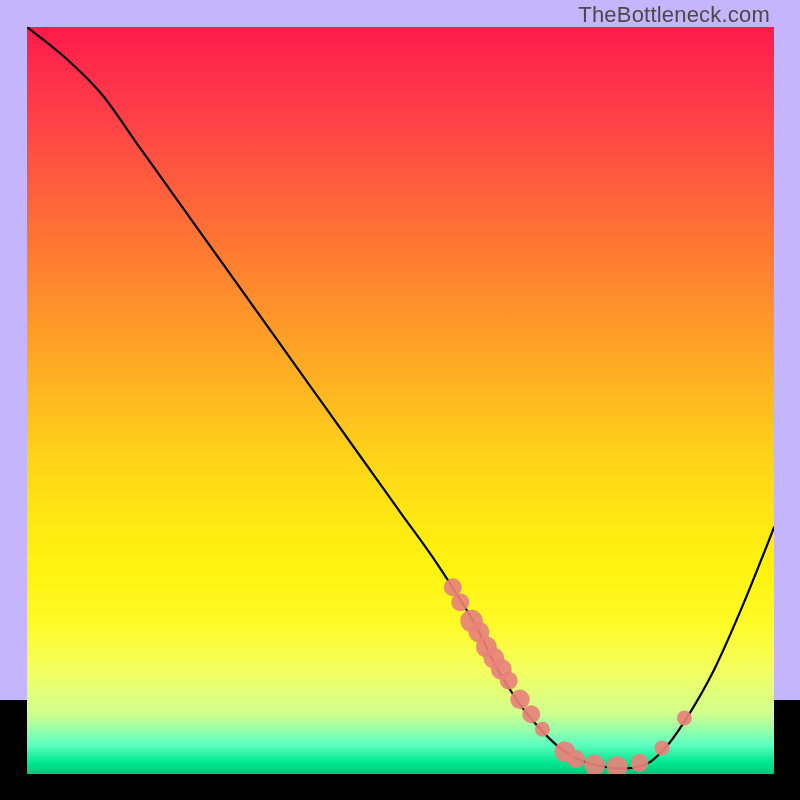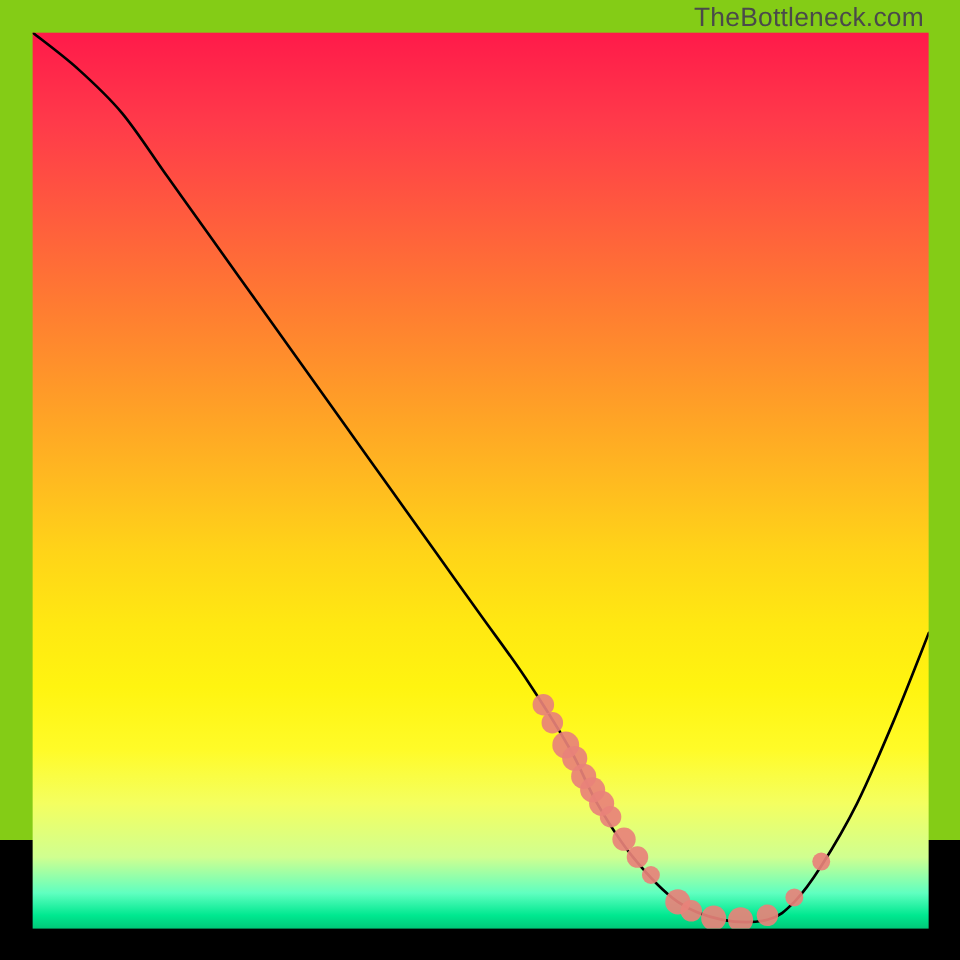--- a/index.html
+++ b/index.html
@@ -1,21 +1,21 @@
 <!DOCTYPE html>
 <html><head>
 <meta charset="utf-8">
 <style>
   * { margin: 0; padding: 0; box-sizing: border-box; }
   html, body { width: 800px; height: 800px; overflow: hidden; background: #000; }
   .canvas {
     position: relative;
     width: 800px;
     height: 700px;
-    background: #84cc16;
+    background: #c4b5fd;
   }
   .plot-area {
     position: absolute;
     left: 27px;
     top: 27px;
     width: 747px;
     height: 747px;
     overflow: hidden;
   }
   .gradient-bg {

